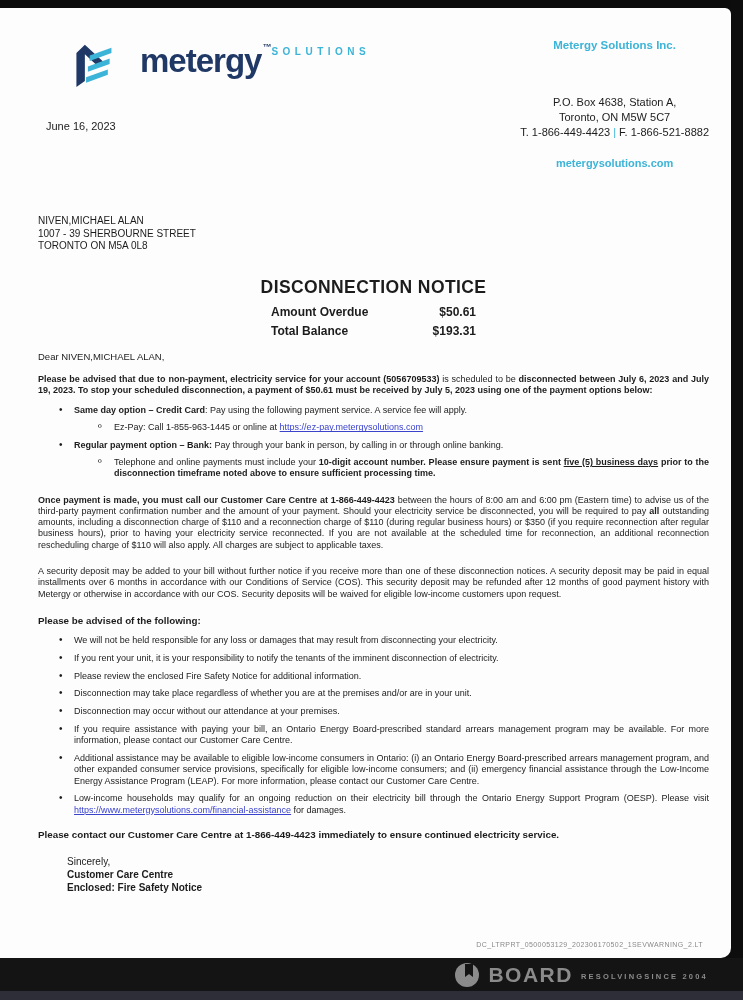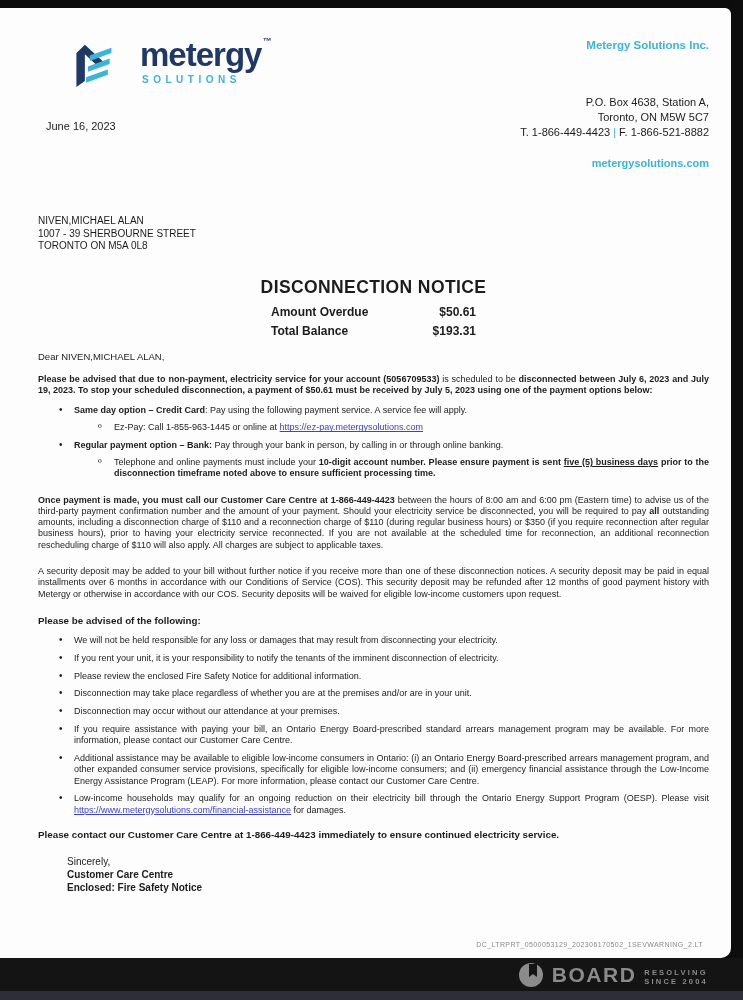--- a/index.html
+++ b/index.html
@@ -16,26 +16,26 @@
   .top-strip{position:absolute;top:0;left:0;width:743px;height:8px;background:#0c0c0c;}
   .right-strip{position:absolute;top:0;right:0;width:12px;height:958px;background:#0d0d0d;}
   .page{
     position:absolute;top:8px;left:0;width:731px;height:950px;
     background:#fdfdfd;border-radius:0 6px 10px 0;
     padding:28px 22px 0 38px;overflow:hidden;
   }
   
   .header{display:flex;justify-content:space-between;min-height:126px;}
   .logo{display:flex;align-items:flex-start;gap:8px;margin-left:36px;}
-  .logo-text{display:flex;flex-direction:column;margin-top:2px;}
+  .logo-text{display:flex;flex-direction:row;margin-top:8px;}
   .logo-word{font-size:33px;font-weight:800;color:var(--navy);letter-spacing:-1px;line-height:34px;}
   .logo-tm{font-size:9px;font-weight:700;vertical-align:top;position:relative;top:-14px;left:1px;}
   .logo-sub{font-size:10px;font-weight:700;color:var(--cyan);letter-spacing:4.5px;margin-top:2px;margin-left:2px;}
   .date{font-size:11px;margin-top:22px;margin-left:8px;}
-  .header-right{text-align:right;font-size:11px;line-height:15px;padding-top:2px;}
+  .header-right{text-align:center;font-size:11px;line-height:15px;padding-top:2px;}
   .company{font-size:11.5px;font-weight:700;color:var(--cyan);}
   .addr-block{margin-top:42px;}
   .website{margin-top:16px;font-weight:700;color:var(--cyan);}
   
   .recipient{margin-top:44px;font-size:10px;line-height:12.5px;}
   .title{margin-top:24px;text-align:center;font-size:17.5px;font-weight:800;letter-spacing:.4px;}
   .amounts{width:205px;margin:7px auto 0;display:grid;grid-template-columns:1fr auto;row-gap:5px;
            font-size:12px;font-weight:700;}
   .amounts .val{text-align:right;}
   .salutation{margin-top:13px;font-size:9.5px;}
@@ -57,22 +57,22 @@
   .advised-heading{margin-top:15px;font-size:9.8px;font-weight:700;}
   .closing-line{margin-top:13px;font-size:9.8px;font-weight:700;}
   .signoff{margin-top:15px;font-size:10px;line-height:13px;margin-left:29px;}
   .signoff .b{font-weight:700;}
   .footer-code{position:absolute;right:28px;bottom:10px;font-size:7px;color:#8a8a8a;letter-spacing:.4px;}
   
   .bottom-bar{position:absolute;left:0;bottom:0;width:743px;height:42px;background:var(--bar);
               display:flex;align-items:center;justify-content:flex-end;padding-right:35px;padding-bottom:8px;gap:8px;}
   .bottom-edge{position:absolute;left:0;bottom:0;width:743px;height:9px;background:#2e2e38;}
   .wm-brand{font-size:21px;font-weight:800;color:#8b8b8b;letter-spacing:1.5px;}
-  .wm-tag{display:flex;flex-direction:column;color:#8b8b8b;font-size:7.5px;font-weight:700;
-          letter-spacing:2.2px;line-height:9px;margin-top:3px;}
+  .wm-tag{display:flex;flex-direction:row;color:#8b8b8b;font-size:7.5px;font-weight:700;
+          letter-spacing:2.2px;line-height:9px;margin-top:3px;text-align:right;}
 </style>
 </head>
 <body>
 
 <div class="scan">
   <div class="top-strip"></div>
   <div class="right-strip"></div>
 
   <div class="page">
 

